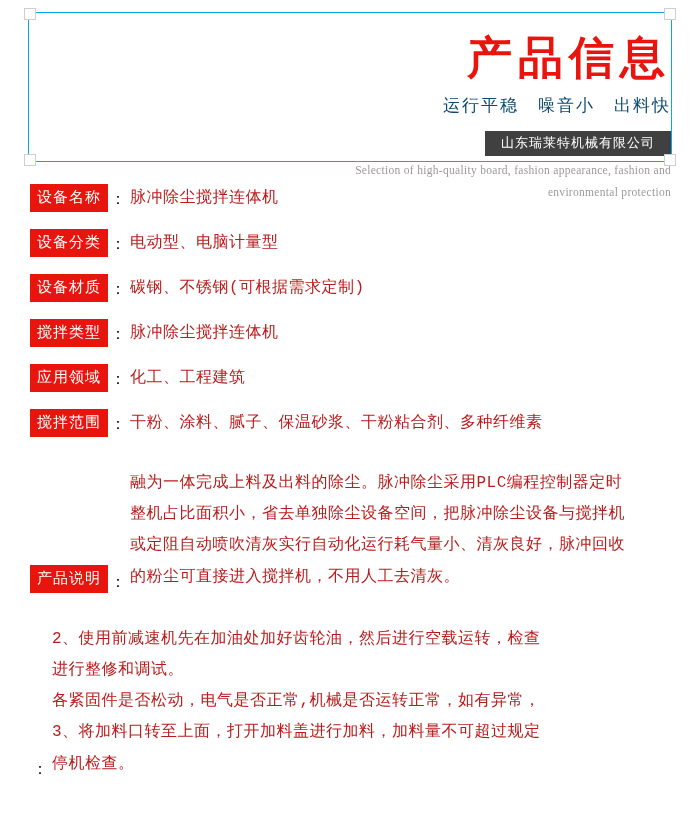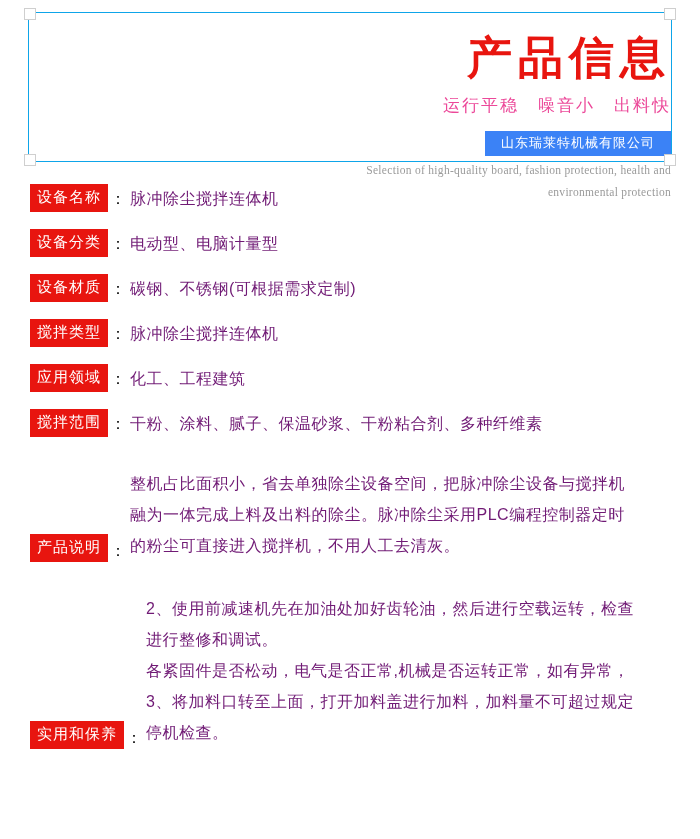--- a/index.html
+++ b/index.html
@@ -49,28 +49,28 @@
     line-height: 1;
     font-weight: bold;
     color: #e8150f;
     letter-spacing: 6px;
     padding-top: 22px;
     margin: 0;
   }
   .sub-title {
     font-family: Liberation Serif, serif;
     font-size: 17px;
-    color: #ec4899;
+    color: #0c4a6e;
     margin-top: 14px;
     letter-spacing: 2px;
   }
   .company-bar {
     display: inline-block;
     margin-top: 14px;
-    background: #3b82f6;
+    background: #404040;
     color: #ffffff;
     font-size: 13px;
     letter-spacing: 1px;
     padding: 3px 16px 4px 16px;
     font-family: "DejaVu Sans", sans-serif;
   }
   .en-line {
     font-family: "Liberation Serif", serif;
     font-size: 11.5px;
     color: #9a9a9a;
@@ -101,24 +101,24 @@
   }
   .colon {
     flex: 0 0 auto;
     font-family: "DejaVu Sans", sans-serif;
     font-size: 16px;
     color: #111111;
     padding: 5px 2px 0 2px;
   }
   .value {
     flex: 1 1 auto;
-    font-family: Liberation Sans, sans-serif;
+    font-family: Liberation Mono, monospace;
     font-size: 16px;
     line-height: 1.45;
-    color: #701a75;
+    color: #b91c1c;
     padding-top: 3px;
     padding-left: 2px;
     letter-spacing: 0.5px;
   }
   .value.block {
     line-height: 1.95;
   }
   .spec-row.tall {
     margin-bottom: 10px;
   }
@@ -137,21 +137,21 @@
 
   <div class="header">
     <span class="corner tl"></span>
     <span class="corner tr"></span>
     <span class="corner bl"></span>
     <span class="corner br"></span>
 
     <div class="main-title">产品信息</div>
     <div class="sub-title">运行平稳　噪音小　出料快</div>
     <div class="company-bar">山东瑞莱特机械有限公司</div>
-    <div class="en-line">Selection of high-quality board, fashion protection, health and</div>
+    <div class="en-line">Selection of high-quality board, fashion appearance, fashion and</div>
     <div class="en-line">environmental protection</div>
   </div>
 
   <div class="specs">
 
     <div class="spec-row">
       <span class="tag">设备名称</span>
       <span class="colon">：</span>
       <span class="value">脉冲除尘搅拌连体机</span>
     </div>
@@ -183,28 +183,28 @@
     <div class="spec-row tall">
       <span class="tag">搅拌范围</span>
       <span class="colon">：</span>
       <span class="value">干粉、涂料、腻子、保温砂浆、干粉粘合剂、多种纤维素</span>
     </div>
 
     <div class="spec-row gap-big">
       <span class="tag">产品说明</span>
       <span class="colon">：</span>
       <span class="value block">
+        <p>融为一体完成上料及出料的除尘。脉冲除尘采用PLC编程控制器定时</p>
         <p>整机占比面积小，省去单独除尘设备空间，把脉冲除尘设备与搅拌机</p>
-        <p>融为一体完成上料及出料的除尘。脉冲除尘采用PLC编程控制器定时</p>
+        <p>或定阻自动喷吹清灰实行自动化运行耗气量小、清灰良好，脉冲回收</p>
         <p>的粉尘可直接进入搅拌机，不用人工去清灰。</p>
       </span>
     </div>
 
     <div class="spec-row gap-big">
-      <span class="tag">实用和保养</span>
       <span class="colon">：</span>
       <span class="value block">
         <p>2、使用前减速机先在加油处加好齿轮油，然后进行空载运转，检查</p>
         <p>进行整修和调试。</p>
         <p>各紧固件是否松动，电气是否正常,机械是否运转正常，如有异常，</p>
         <p>3、将加料口转至上面，打开加料盖进行加料，加料量不可超过规定</p>
         <p>停机检查。</p>
       </span>
     </div>
 

